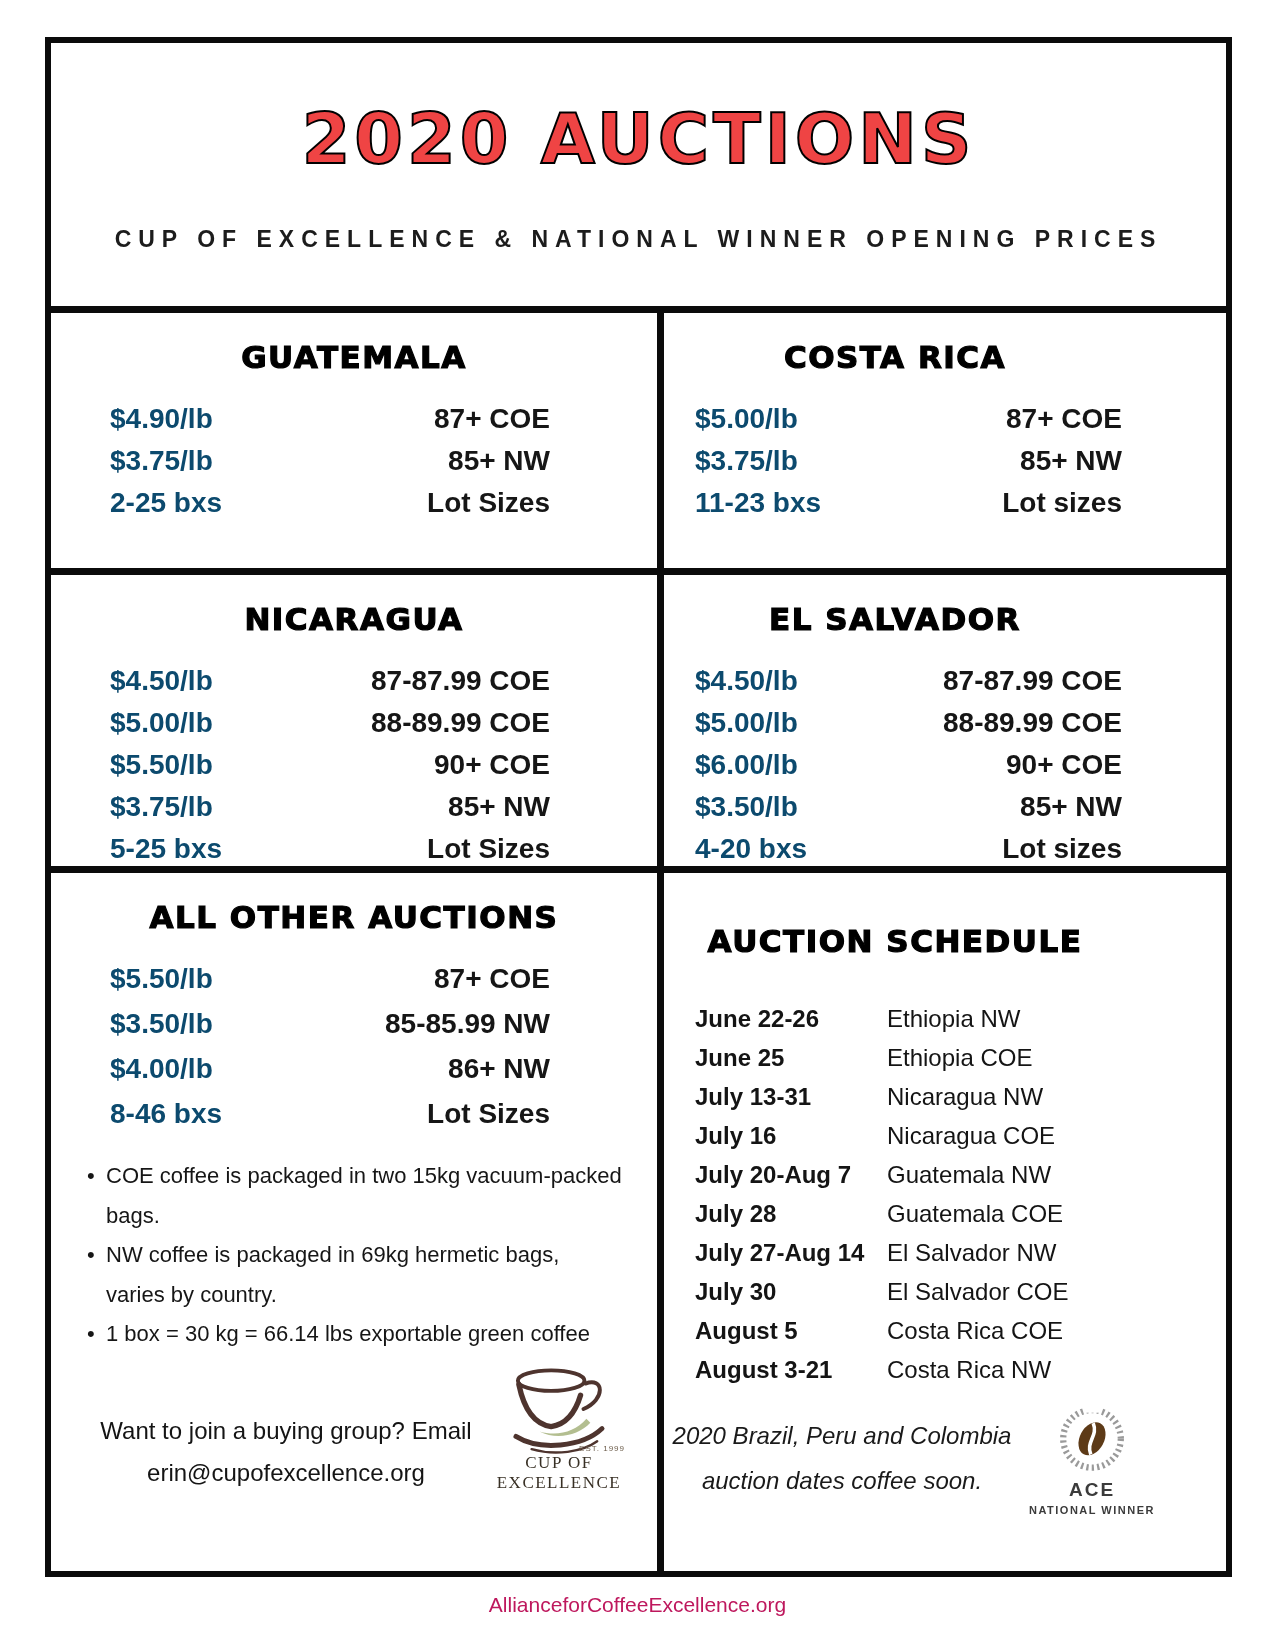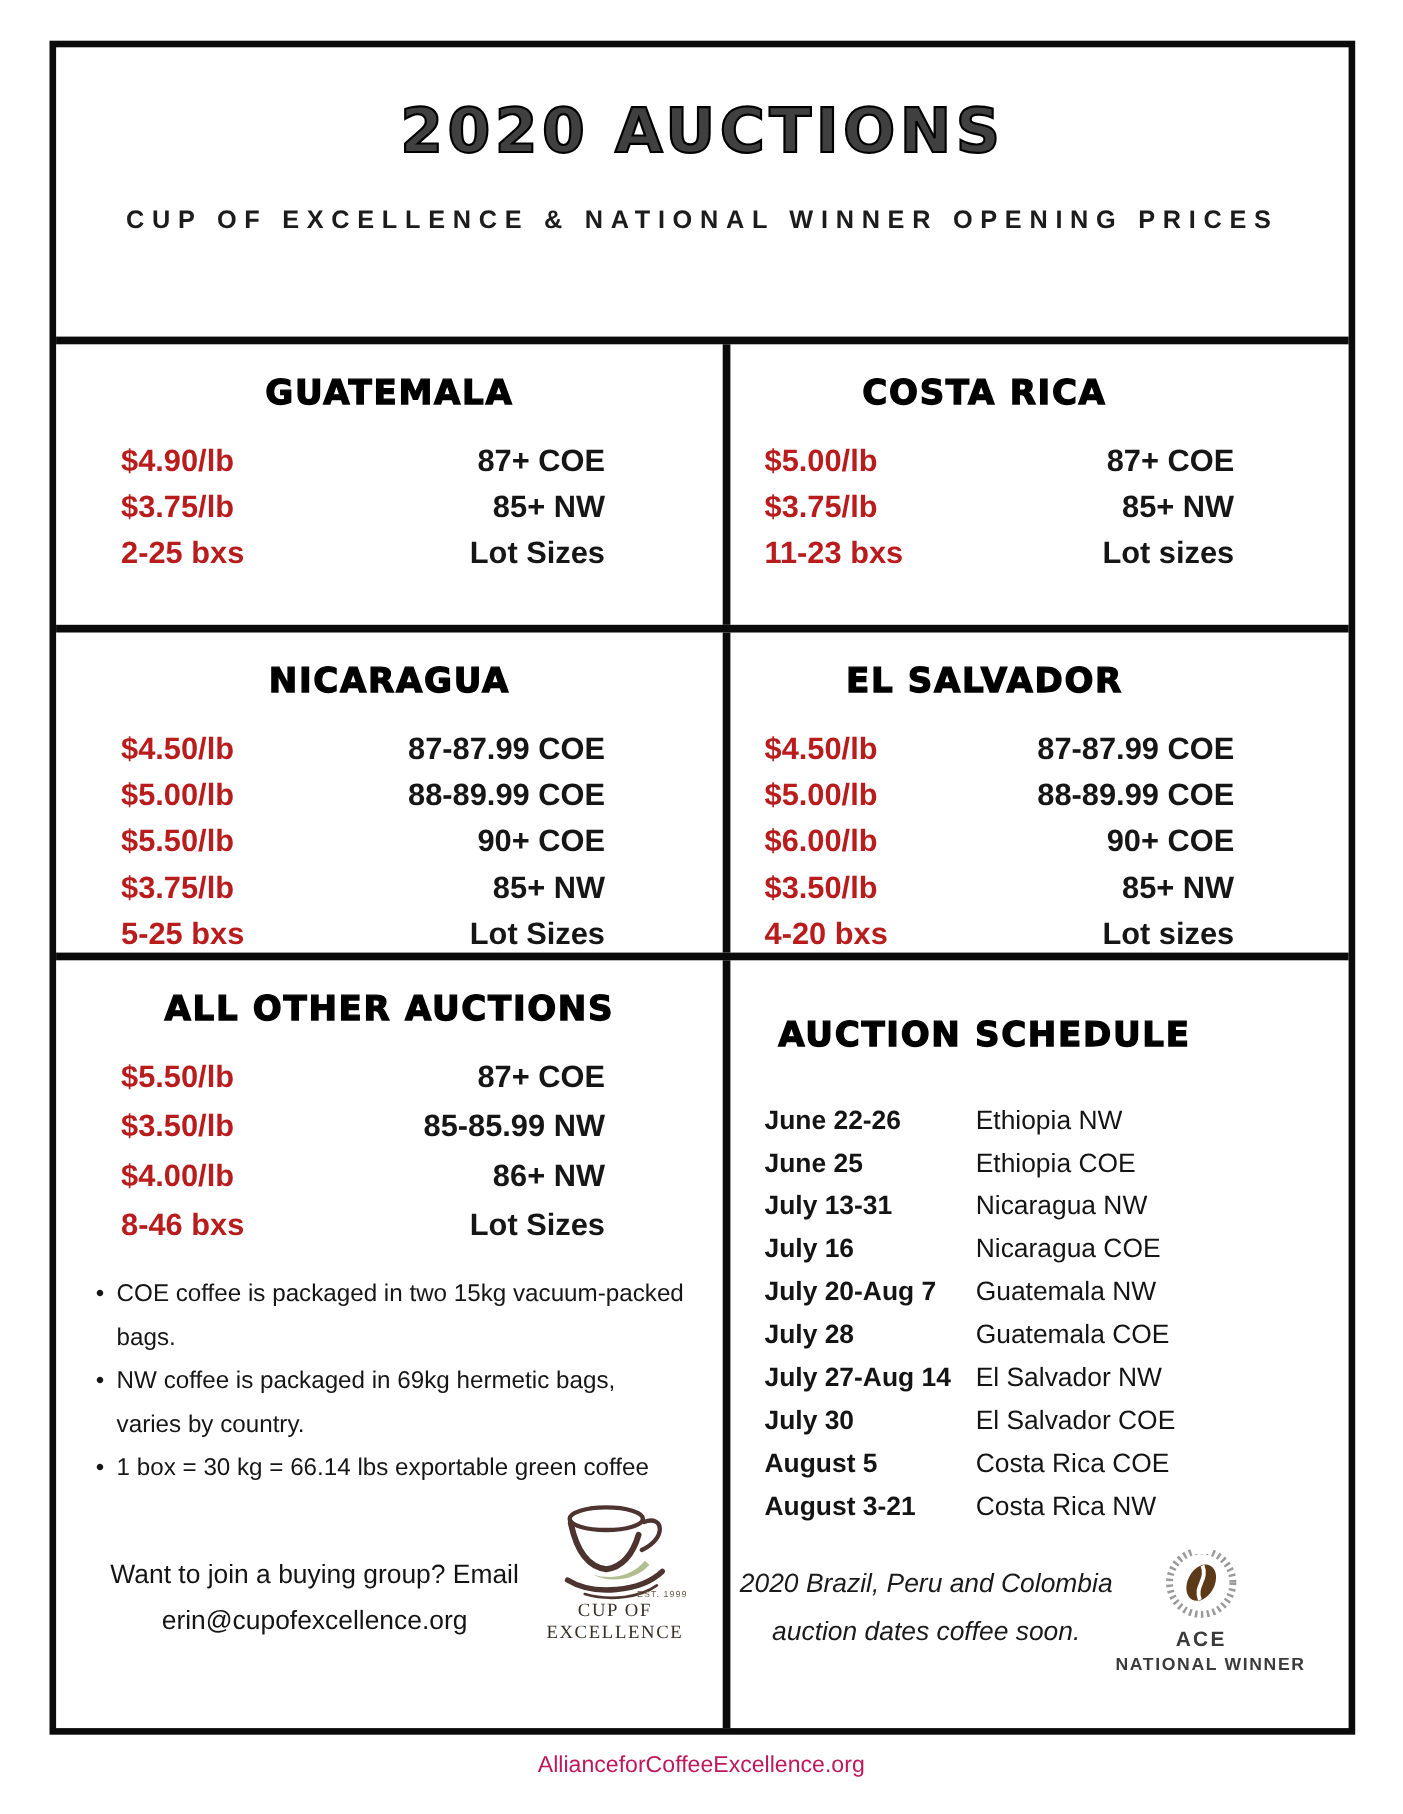--- a/index.html
+++ b/index.html
@@ -7,22 +7,22 @@
     position:relative;width:1275px;height:1649px;background:#ffffff;
     font-family:"Liberation Sans",sans-serif;color:#141414;overflow:hidden;
   }
   .frame{
     position:absolute;left:45px;top:37px;width:1187px;height:1540px;
     border:6px solid #0b0b0b;box-sizing:border-box;
     display:flex;flex-direction:column;background:#fff;
   }
   .masthead{height:263px;box-sizing:border-box;display:flex;flex-direction:column;align-items:center;padding-top:50px;}
   .title{
-    margin:0;font-family:"DejaVu Sans",sans-serif;font-weight:900;font-size:56px;line-height:0.95;
-    letter-spacing:4px;color:#404040;-webkit-text-stroke:2px #000;white-space:nowrap;
+    margin:13px;font-family:"DejaVu Sans",sans-serif;font-weight:900;font-size:70px;line-height:0.95;
+    letter-spacing:4px;color:#ef4444;-webkit-text-stroke:2px #000;white-space:nowrap;
   }
   .subtitle{
     margin-top:40px;font-size:23px;font-weight:700;letter-spacing:7px;color:#1c1c1c;white-space:nowrap;
   }
   .hline{height:7px;background:#0b0b0b;flex:none;}
   .vline{width:7px;background:#0b0b0b;flex:none;}
   .grid-row{display:flex;min-height:0;}
   .row1{height:255px;}
   .row2{height:291px;}
   .row3{flex:1;}
@@ -34,41 +34,41 @@
     margin:0;font-family:"DejaVu Sans",sans-serif;font-weight:900;font-size:31px;letter-spacing:1.5px;
     text-align:center;color:#000;-webkit-text-stroke:1.2px #000;white-space:nowrap;
   }
   .col.right .section-heading{padding-right:100px;}
   .prices{margin-top:30px;}
   .price-row{display:flex;justify-content:space-between;align-items:baseline;font-size:28px;line-height:1;margin-top:14px;}
   .price-row:first-child{margin-top:0;}
   .col.left .price-row{padding:0 107px 0 59px;}
   .col.right .price-row{padding:0 104px 0 31px;}
   .row3 .price-row{margin-top:17px;}
-  .price{font-weight:700;color:#b91c1c;}
+  .price{font-weight:700;color:#0c4a6e;}
   .grade{font-weight:700;color:#161616;}
   .notes{margin-top:28px;padding:0 34px 0 36px;font-size:22px;line-height:1.8;color:#161616;}
   .note{display:flex;}
   .note .bullet{width:19px;flex:none;}
   .note .note-text{flex:1;}
   .buying-group{display:flex;align-items:flex-end;margin-top:10px;padding:0 22px 0 38px;}
   .bg-text{flex:1;text-align:center;font-size:24px;line-height:1.75;color:#141414;}
   .coe-logo{width:152px;flex:none;text-align:center;}
   .coe-est{font-size:8px;letter-spacing:1px;color:#6b5b49;text-align:right;padding-right:10px;margin-top:-16px;}
   .coe-name{font-family:"Liberation Serif",serif;font-size:17px;letter-spacing:1.5px;color:#383025;line-height:1.2;}
   .schedule-col{padding-top:50px;}
   .schedule{margin-top:40px;padding-left:31px;font-size:24px;}
   .schedule-row{display:flex;line-height:39px;}
   .s-date{width:192px;font-weight:700;flex:none;}
   .s-event{font-weight:400;}
   .coming-row{display:flex;align-items:center;margin-top:12px;padding:0 56px 0 6px;}
   .coming{flex:1;font-style:italic;font-size:24px;line-height:1.85;text-align:center;color:#1a1a1a;}
   .ace-logo{width:156px;flex:none;text-align:center;}
   .ace-line1{font-weight:700;font-size:19px;letter-spacing:2px;color:#3b3b3b;margin-top:2px;}
-  .ace-line2{font-weight:700;font-size:16px;letter-spacing:1.5px;color:#3b3b3b;margin-top:3px;white-space:nowrap;}
+  .ace-line2{font-weight:700;font-size:11px;letter-spacing:1.5px;color:#3b3b3b;margin-top:3px;white-space:nowrap;}
   .footer{position:absolute;left:0;right:0;top:1593px;text-align:center;font-size:21px;color:#be185d;}
 </style>
 </head>
 <body>
 
 <div class="page">
   <div class="frame">
 
     <div class="masthead">
       <h1 class="title">2020 AUCTIONS</h1>

